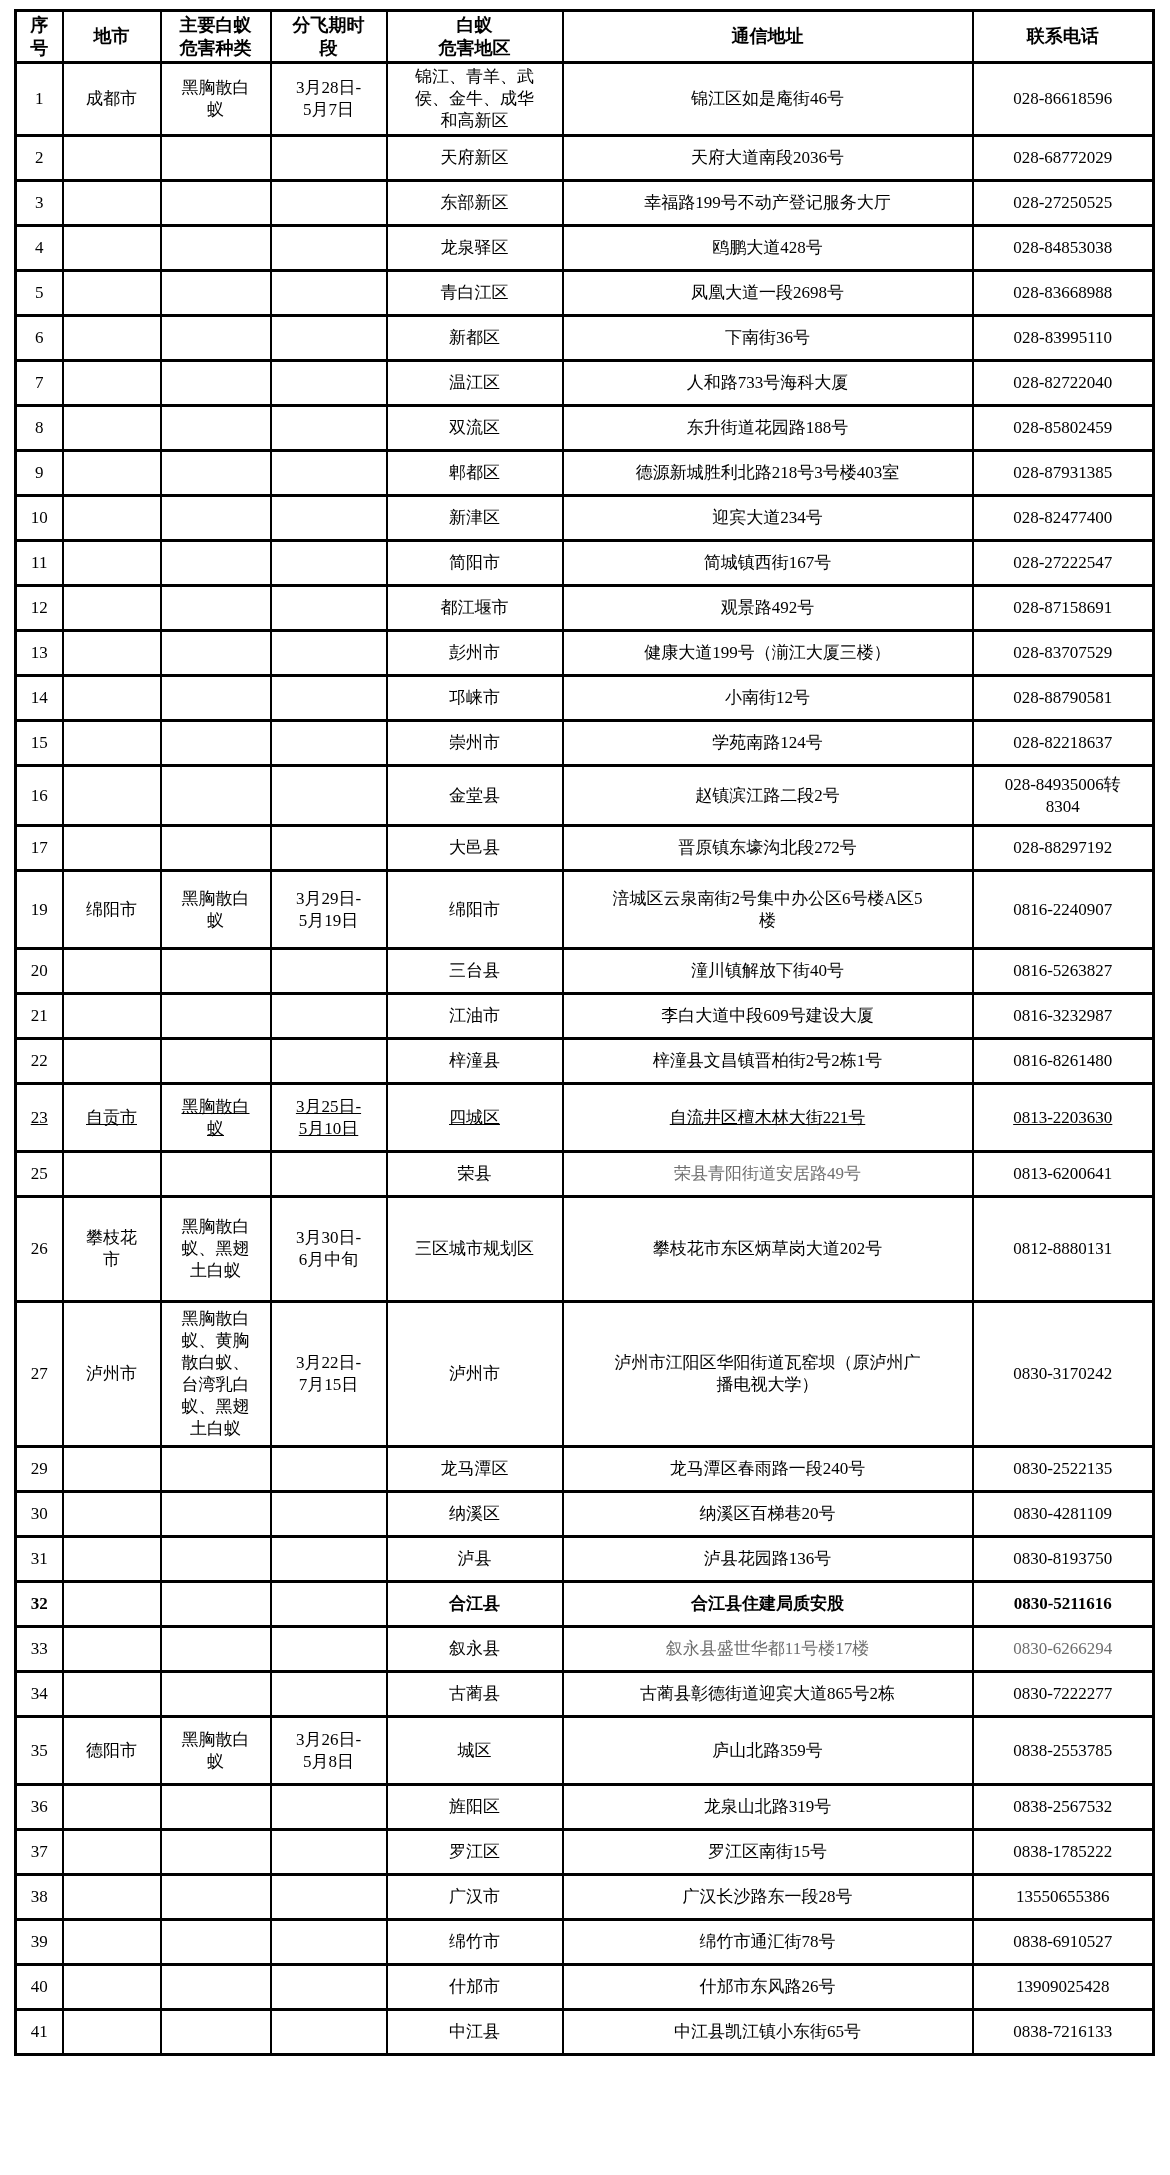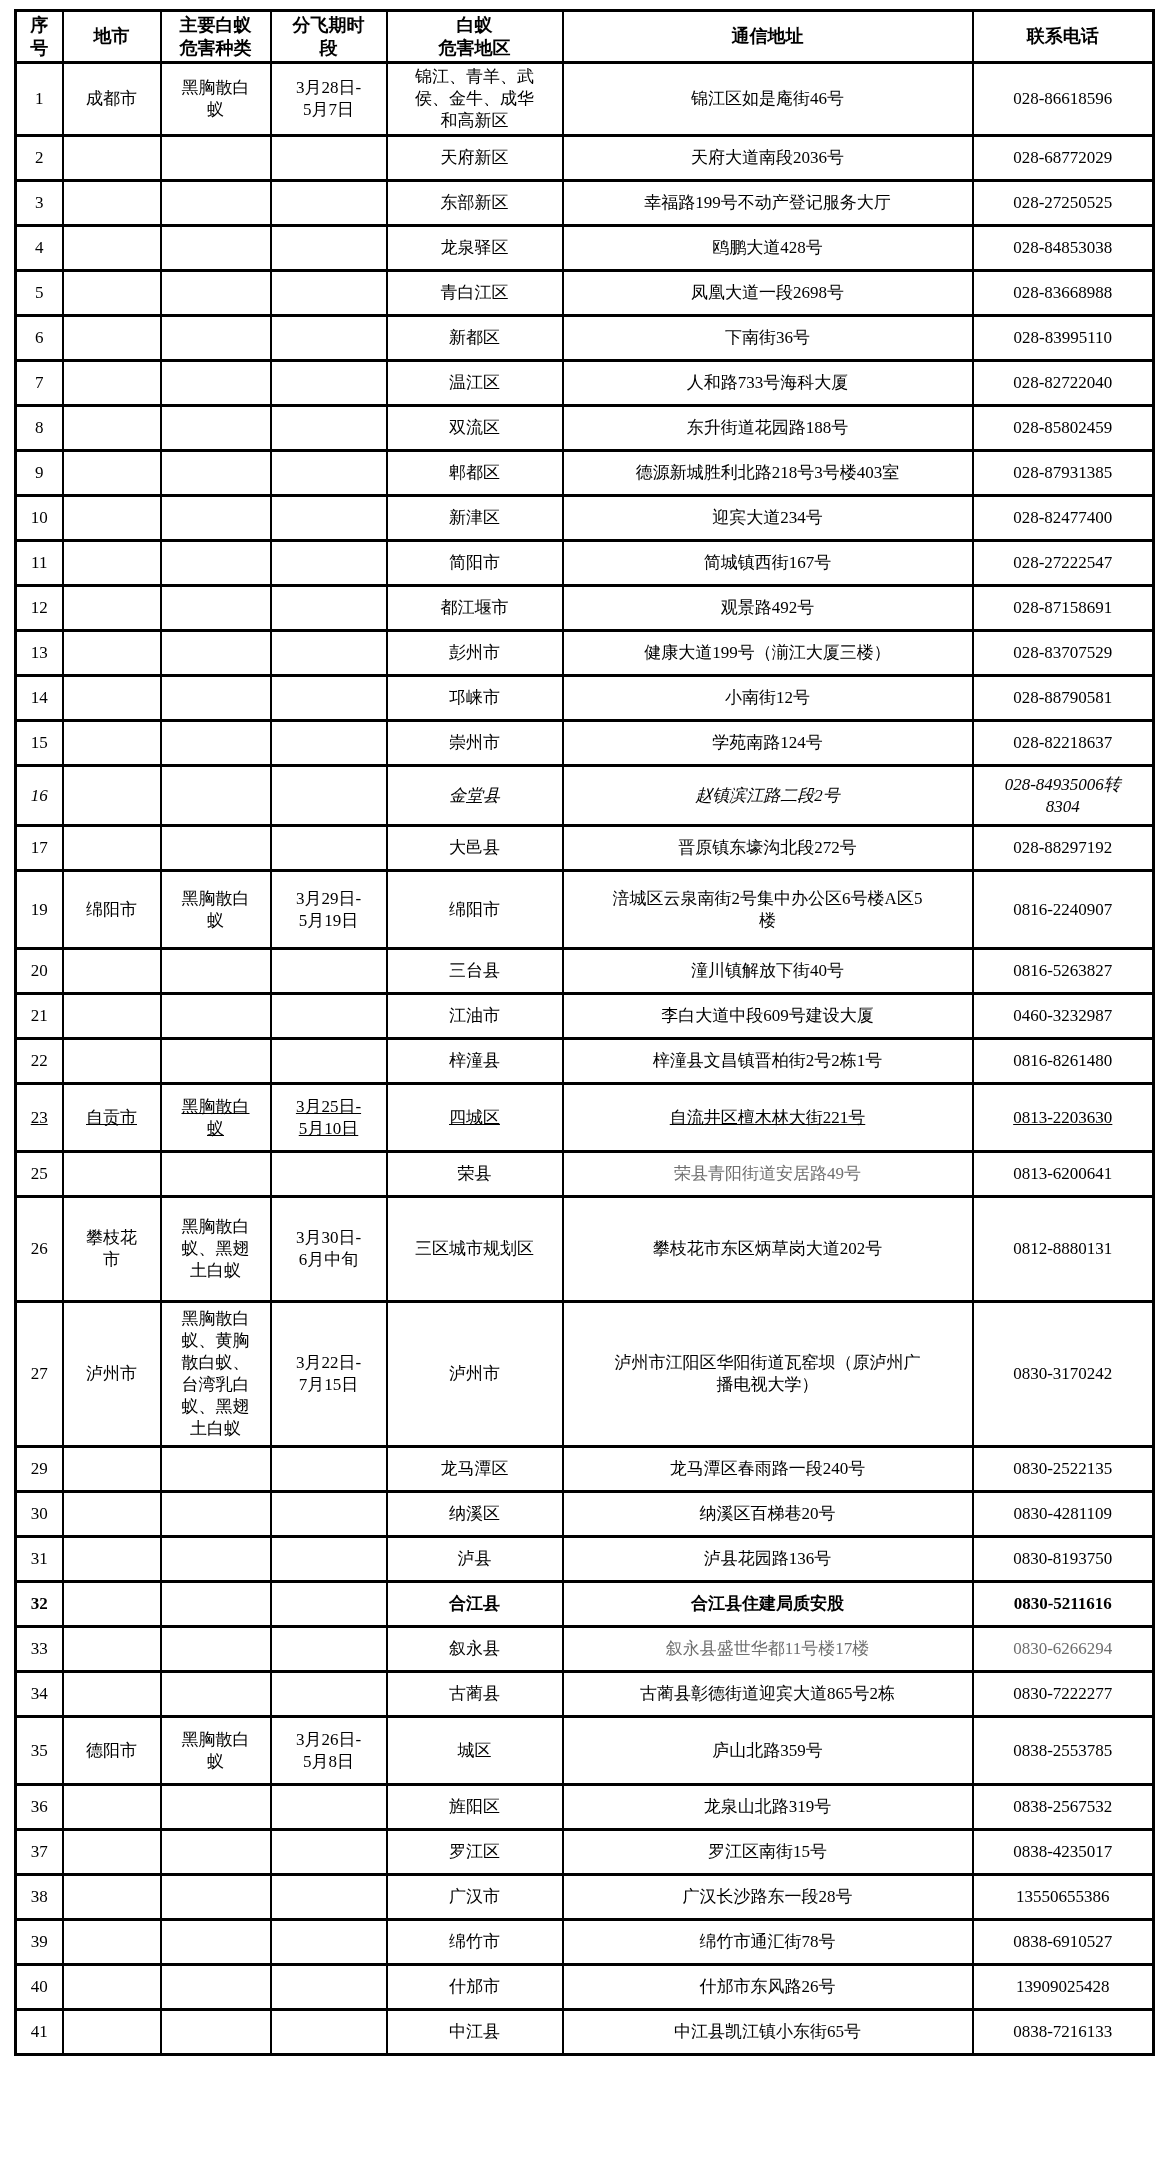--- a/index.html
+++ b/index.html
@@ -219,21 +219,21 @@
         </tr>
         <tr style="height: 45px;">
           <td>15</td>
           <td></td>
           <td></td>
           <td></td>
           <td>崇州市</td>
           <td>学苑南路124号</td>
           <td>028-82218637</td>
         </tr>
-        <tr style="height: 60px; font-style: italic;">
+        <tr style="height: 60px;">
           <td>16</td>
           <td></td>
           <td></td>
           <td></td>
           <td>金堂县</td>
           <td>赵镇滨江路二段2号</td>
           <td>028-84935006转
 8304</td>
         </tr>
         <tr style="height: 45px;">
@@ -266,21 +266,21 @@
           <td>潼川镇解放下街40号</td>
           <td>0816-5263827</td>
         </tr>
         <tr style="height: 45px;">
           <td>21</td>
           <td></td>
           <td></td>
           <td></td>
           <td>江油市</td>
           <td>李白大道中段609号建设大厦</td>
-          <td>0460-3232987</td>
+          <td>0816-3232987</td>
         </tr>
         <tr style="height: 45px;">
           <td>22</td>
           <td></td>
           <td></td>
           <td></td>
           <td>梓潼县</td>
           <td>梓潼县文昌镇晋柏街2号2栋1号</td>
           <td>0816-8261480</td>
         </tr>
@@ -407,21 +407,21 @@
           <td>龙泉山北路319号</td>
           <td>0838-2567532</td>
         </tr>
         <tr style="height: 45px;">
           <td>37</td>
           <td></td>
           <td></td>
           <td></td>
           <td>罗江区</td>
           <td>罗江区南街15号</td>
-          <td>0838-4235017</td>
+          <td>0838-1785222</td>
         </tr>
         <tr style="height: 45px;">
           <td>38</td>
           <td></td>
           <td></td>
           <td></td>
           <td>广汉市</td>
           <td>广汉长沙路东一段28号</td>
           <td>13550655386</td>
         </tr>

